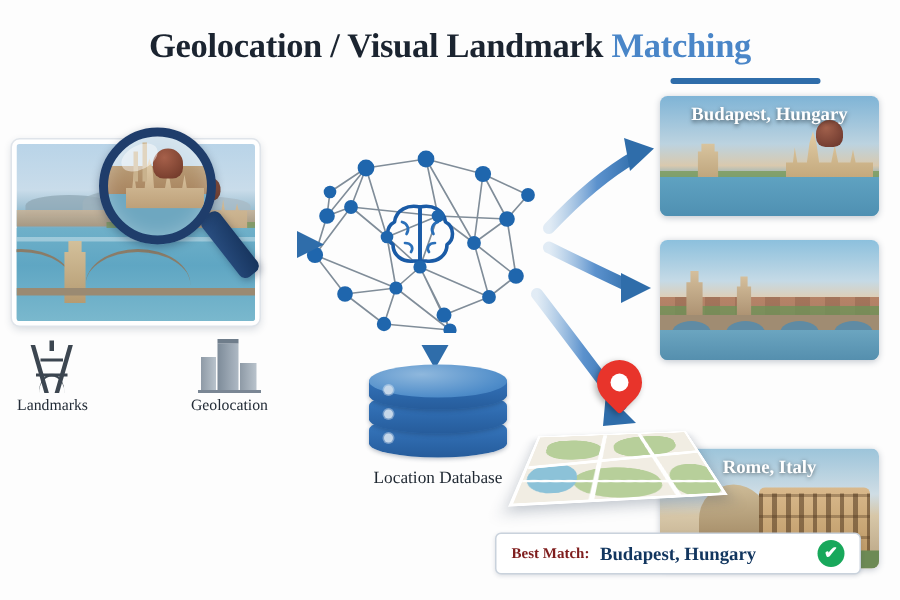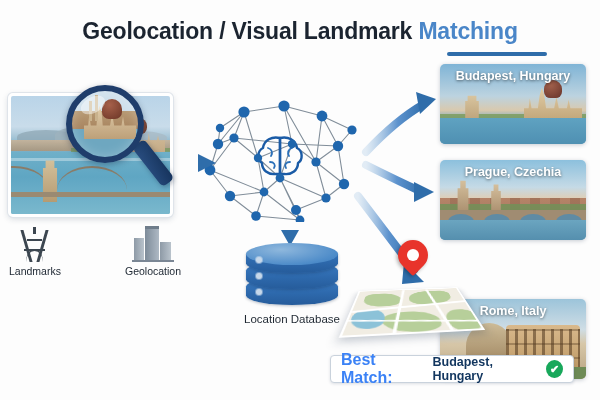--- a/index.html
+++ b/index.html
@@ -7,21 +7,21 @@
     margin: 0;
     padding: 0;
     background: #ffffff;
   }
   #canvas {
     position: relative;
     width: 600px;
     height: 400px;
     background: #fdfdfd;
     overflow: hidden;
-    font-family: Liberation Sans, sans-serif;
+    font-family: Liberation Serif, serif;
   }
 
   
   .title {
     position: absolute;
     top: 18px;
     left: 0;
     width: 600px;
     text-align: center;
     font-size: 23px;
@@ -374,21 +374,21 @@
     background: #ffffff;
     border: 1px solid #c9d2dc;
     border-radius: 4px;
     display: flex;
     align-items: center;
     gap: 7px;
     padding: 0 10px;
     box-sizing: border-box;
     box-shadow: 0 1px 3px rgba(30,50,80,.15);
   }
-  .bm-label { font-size: 16px; font-weight: bold; color: #3b82f6; }
+  .bm-label { font-size: 10px; font-weight: bold; color: #7f1d1d; }
   .bm-value { font-size: 12.5px; font-weight: bold; color: #12365f; }
   .bm-check {
     margin-left: auto;
     width: 18px; height: 18px; border-radius: 50%;
     background: #18a85b;
     display: flex; align-items: center; justify-content: center;
     color: #ffffff; font-size: 11px; font-weight: bold;
     line-height: 1;
   }
 
@@ -584,21 +584,20 @@
       <div class="prg-trees"></div>
       <div class="prg-tower t1"></div>
       <div class="prg-tower t2"></div>
       <div class="prg-bridge"></div>
       <div class="prg-arch a1"></div>
       <div class="prg-arch a2"></div>
       <div class="prg-arch a3"></div>
       <div class="prg-arch a4"></div>
       <div class="prg-water"></div>
     </div>
-    <div class="card-caption">Prague, Czechia</div>
   </div>
 
   <div class="card c3">
     <div class="card-photo">
       <div class="rom-sky"></div>
       <div class="rom-dome"></div>
       <div class="rom-col"></div>
       <div class="rom-arches"></div>
       <div class="rom-green"></div>
     </div>

